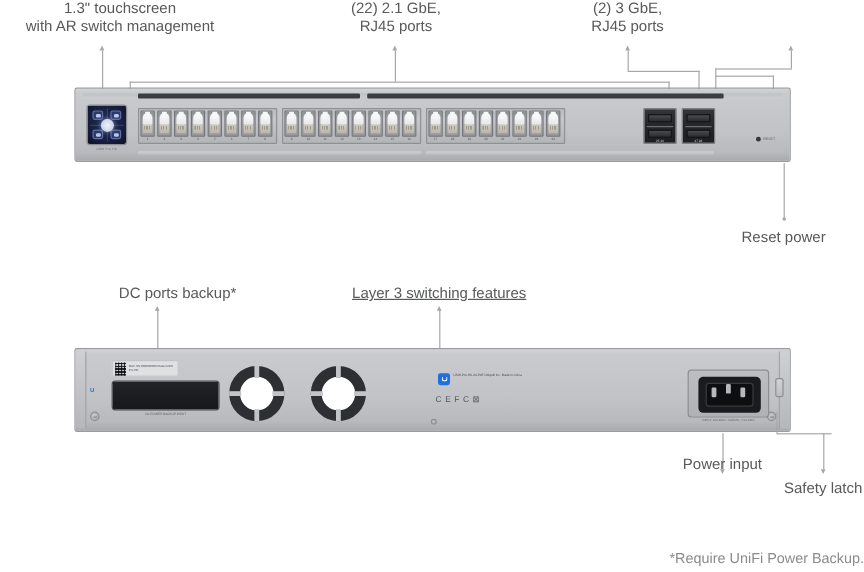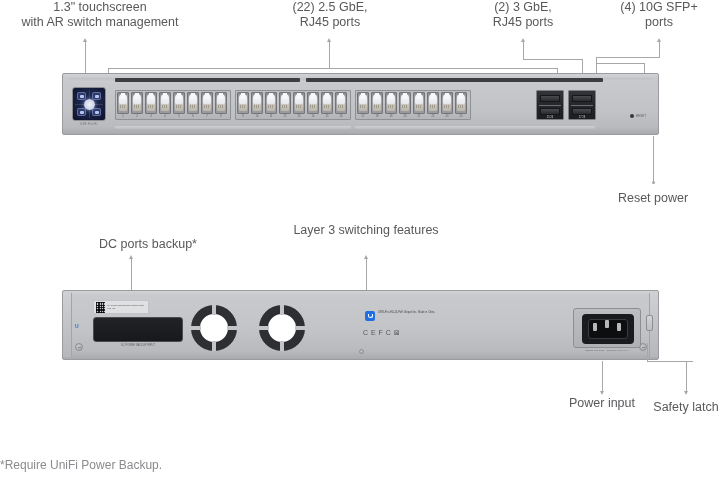--- a/index.html
+++ b/index.html
@@ -267,37 +267,35 @@
     position:absolute;left:510px;top:58px;width:68px;text-align:center;
     font-size:2.5px;color:#5f6064;
   }
   .latch{
     position:absolute;left:583px;top:24px;width:7px;height:16px;
     background:linear-gradient(180deg,#d3d4d7,#bdbec1);
     border:1px solid #8d8e92;border-radius:2px;box-sizing:border-box;
   }
 
   .footnote{
-    position:absolute;left:0;right:0;top:458px;text-align:left;
+    position:absolute;left:0;right:0;top:458px;text-align:right;
     font-size:12px;color:#8a8b8e;
   }
 </style>
 </head>
 <body>
 
 <div class="stage">
 
   <div class="callout" style="left:0px;top:0px;width:200px;">1.3" touchscreen
 with AR switch management</div>
-  <div class="callout" style="left:265px;top:0px;width:130px;">(22) 2.5 GbE,
+  <div class="callout" style="left:265px;top:0px;width:130px;">(22) 2.1 GbE,
 RJ45 ports</div>
   <div class="callout" style="left:467px;top:0px;width:112px;">(2) 3 GbE,
 RJ45 ports</div>
-  <div class="callout" style="left:601px;top:0px;width:116px;">(4) 10G SFP+
-ports</div>
 
   <div class="arrowup" style="left:83px;top:38px;"></div>
   <div class="vline" style="left:85px;top:42px;height:32px;"></div>
 
   <div class="arrowup" style="left:327px;top:38px;"></div>
   <div class="vline" style="left:329px;top:42px;height:26px;"></div>
   <div class="hline" style="left:108px;top:68px;width:450px;"></div>
   <div class="vline" style="left:108px;top:68px;height:8px;"></div>
   <div class="vline" style="left:557px;top:68px;height:8px;"></div>
 
@@ -586,21 +584,21 @@
   </div>
 
   <div class="vline" style="left:653px;top:136px;height:46px;"></div>
   <div class="dot" style="left:652px;top:181px;"></div>
   <div class="callout" style="left:593px;top:191px;width:120px;">Reset power</div>
 
   <div class="callout" style="left:58px;top:237px;width:180px;">DC ports backup*</div>
   <div class="vline" style="left:131px;top:258px;height:32px;"></div>
   <div class="arrowup" style="left:129px;top:255px;"></div>
 
-  <div class="callout" style="left:270px;top:223px;width:192px;">Layer 3 switching features</div>
+  <div class="callout" style="left:270px;top:237px;width:192px;text-decoration:underline;">Layer 3 switching features</div>
   <div class="vline" style="left:366px;top:258px;height:32px;"></div>
   <div class="arrowup" style="left:364px;top:255px;"></div>
 
   <div class="chassis" id="back-panel">
     <div class="back-endcap" style="left:0;"></div>
     <div class="back-endcap r"></div>
 
     <div class="screw" style="left:12px;top:52px;"></div>
     <div class="screw" style="left:576px;top:52px;"></div>
     <div class="screw" style="left:296px;top:58px;width:5px;height:5px;"></div>
@@ -651,21 +649,21 @@
         <div class="p p3"></div>
       </div>
     </div>
     <div class="iec-caption">INPUT: 100-240V~ 50/60Hz, 7.0A MAX</div>
 
     <div class="latch"></div>
   </div>
 
   <div class="vline" style="left:602px;top:361px;height:30px;"></div>
   <div class="arrowdn" style="left:600px;top:391px;"></div>
-  <div class="callout" style="left:542px;top:396px;width:120px;">Power input</div>
+  <div class="callout" style="left:542px;top:380px;width:120px;">Power input</div>
 
   <div class="hline" style="left:647px;top:361px;width:46px;"></div>
   <div class="vline" style="left:647px;top:343px;height:18px;"></div>
   <div class="vline" style="left:686px;top:361px;height:30px;"></div>
   <div class="arrowdn" style="left:684px;top:391px;"></div>
   <div class="callout" style="left:631px;top:400px;width:110px;">Safety latch</div>
 
   <div class="footnote">*Require UniFi Power Backup.</div>
 </div>
 

